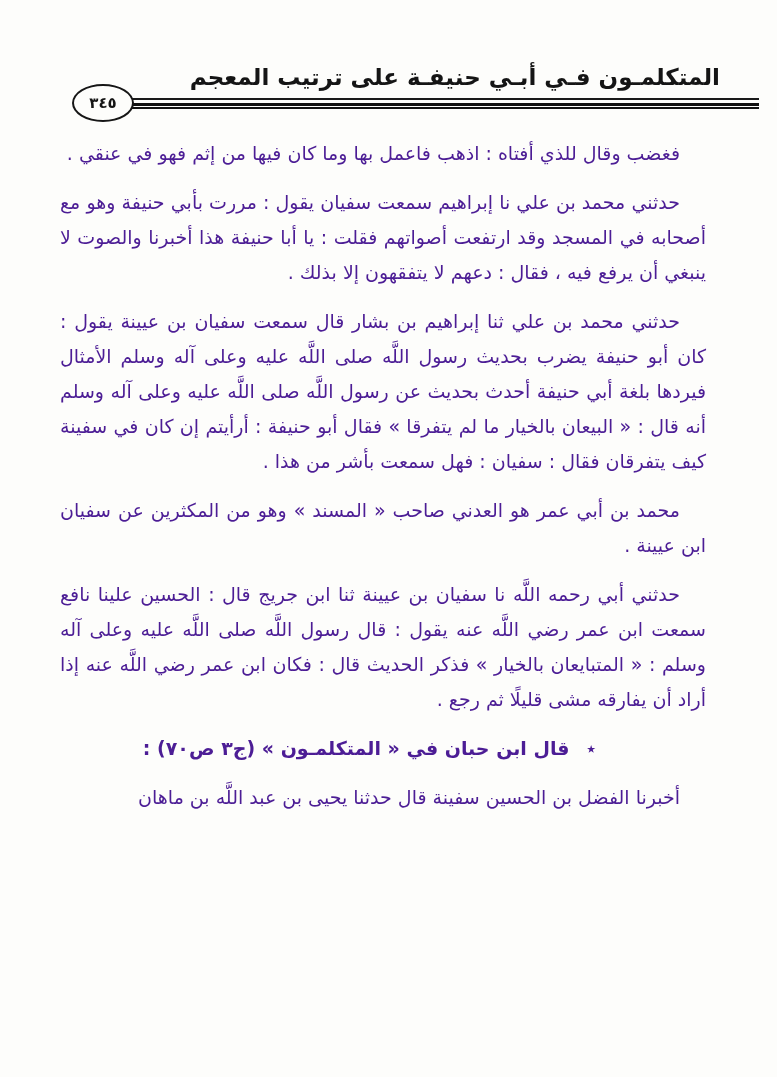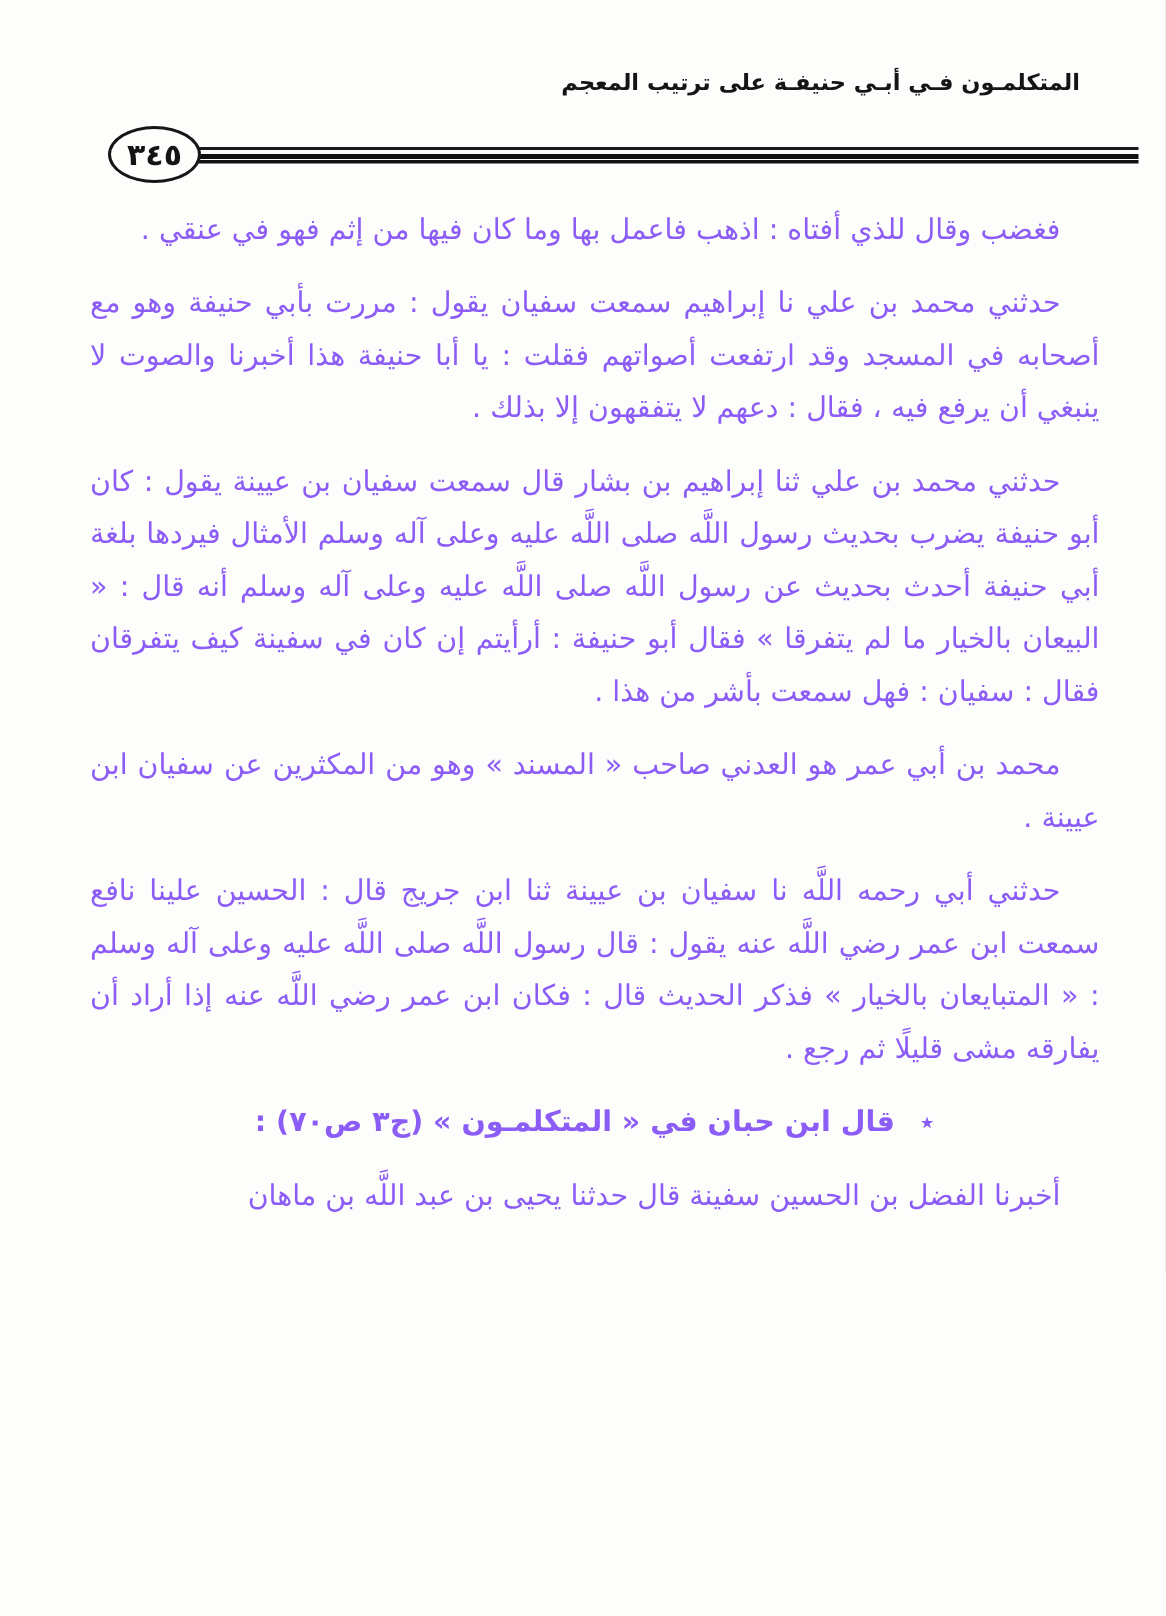--- a/index.html
+++ b/index.html
@@ -9,68 +9,68 @@
     margin:0 auto;
     background:#fdfdfb;
     color:#141414;
     font-family:"DejaVu Sans", sans-serif;
     overflow:hidden;
     box-sizing:border-box;
   }
   
   .running-head {
     position:absolute;
-    top:46px; right:57px; left:60px;
+    top:64px; right:57px; left:60px;
     direction:rtl;
     text-align:right;
-    font-size:15px;
+    font-size:23px;
     font-weight:bold;
     letter-spacing:0.5px;
     color:#151515;
   }
   
   .rule-row {
     position:absolute;
     top:84px; left:72px; right:18px;
     display:flex;
     align-items:center;
   }
   .page-number-oval {
     flex:0 0 auto;
     width:58px; height:34px;
     border:2.5px solid #161616;
     border-radius:50%;
     background:#fdfdfb;
     display:flex; align-items:center; justify-content:center;
-    font-size:20px; font-weight:bold;
+    font-size:15px; font-weight:bold;
     direction:rtl;
     z-index:2;
   }
   .rule-lines {
     flex:1 1 auto;
     height:11px;
     margin-left:-4px;
     background:linear-gradient(
       to bottom,
       #1a1a1a 0px, #1a1a1a 2px,
       transparent 2px, transparent 5px,
       #111 5px, #111 8px,
       #fdfdfb 8px, #fdfdfb 9px,
       #111 9px, #111 11px
     );
   }
   
   .body-text {
     position:absolute;
-    top:136px; right:44px; left:60px;
+    top:136px; right:71px; left:60px;
     direction:rtl;
     text-align:justify;
     font-size:19px;
     line-height:35px;
-    color:#8b5cf6;
+    color:#4c1d95;
   }
   .body-text p {
     margin:0 0 14px 0;
     text-indent:26px;
   }
   .citation-heading {
     margin:2px 0 12px 0;
     padding-right:58px;
     font-weight:bold;
     text-indent:0;

